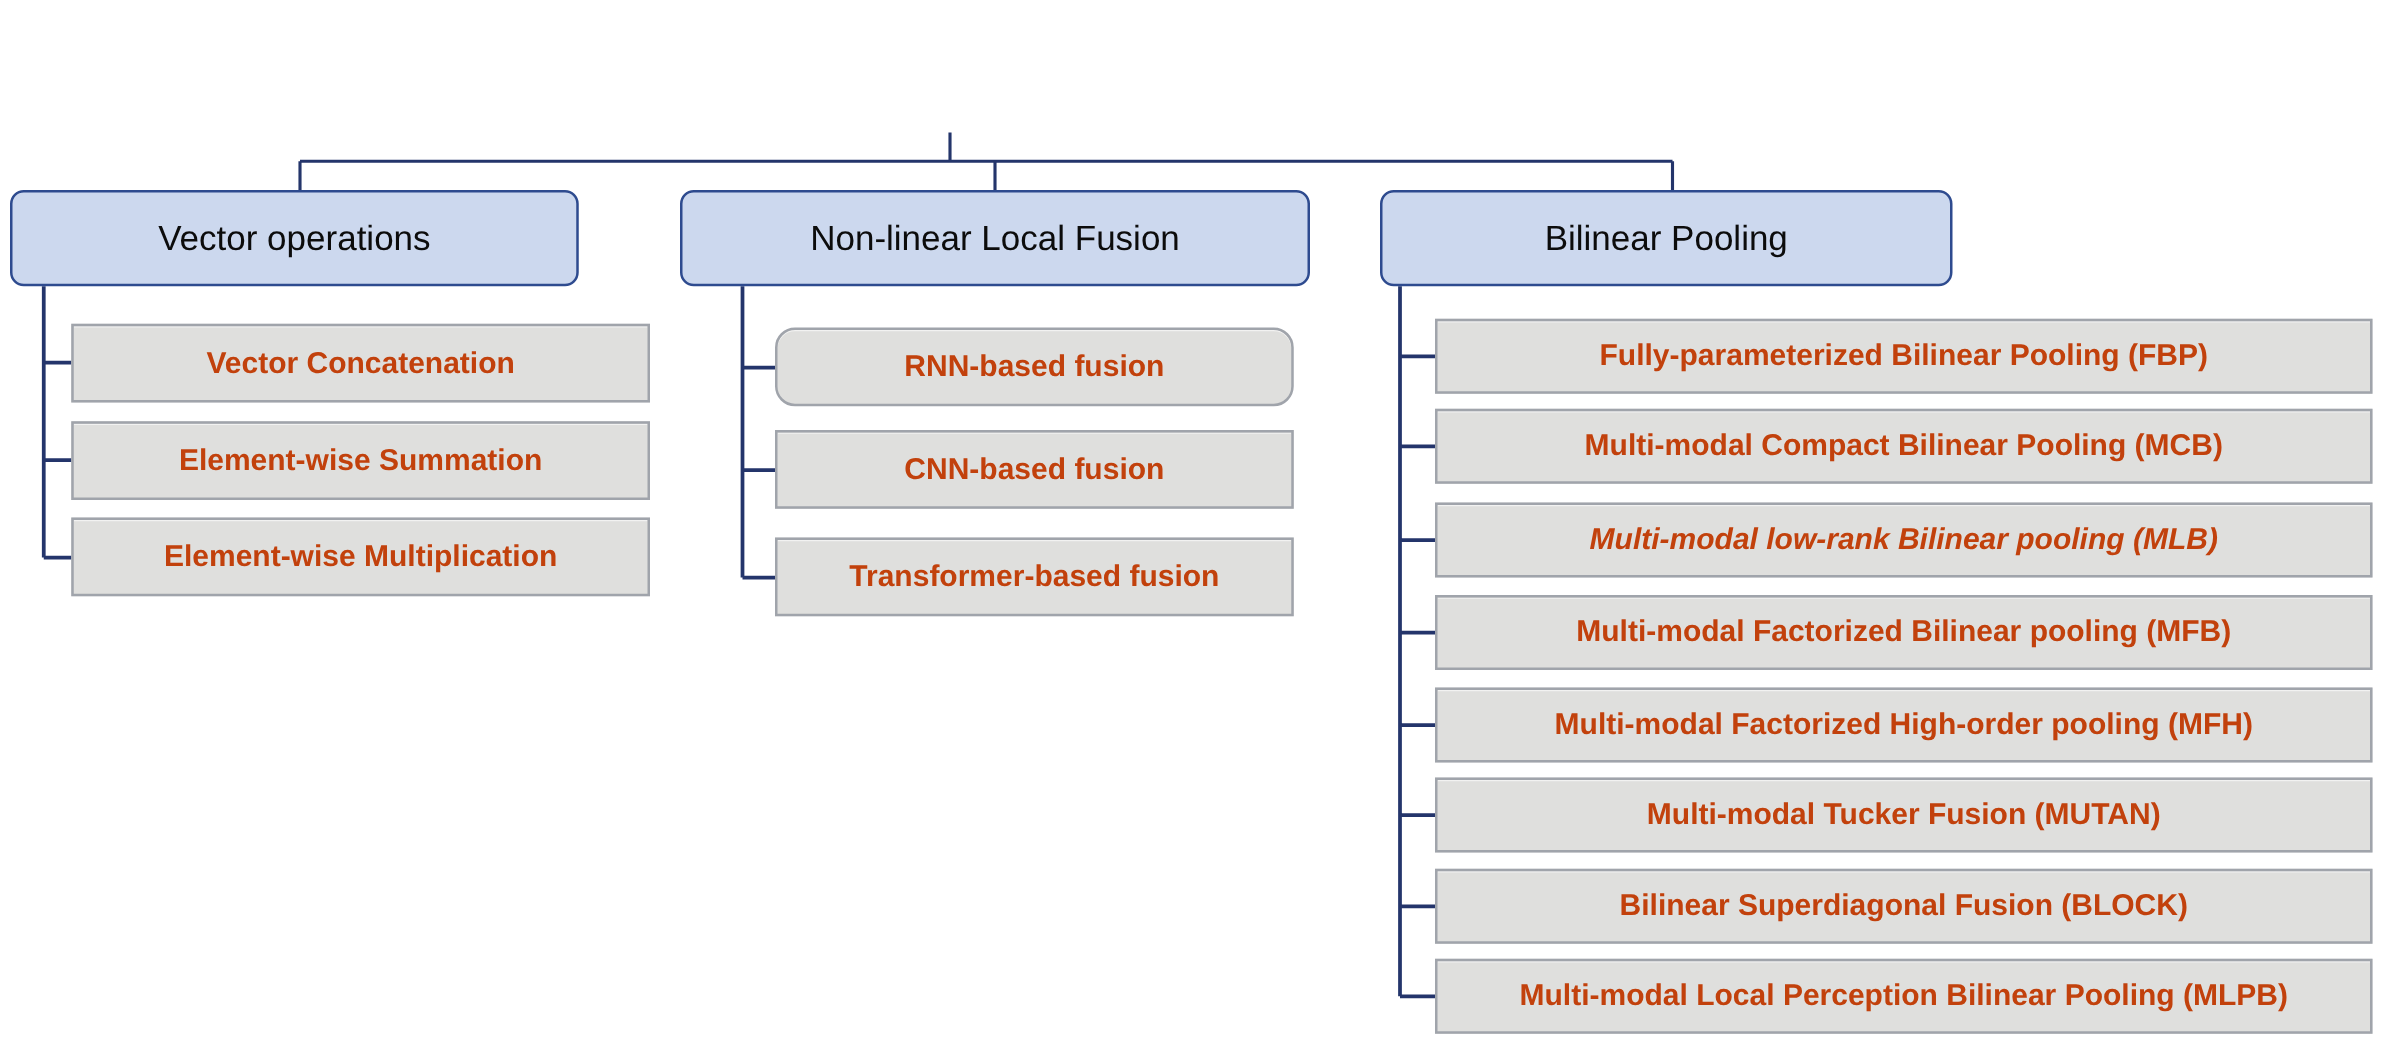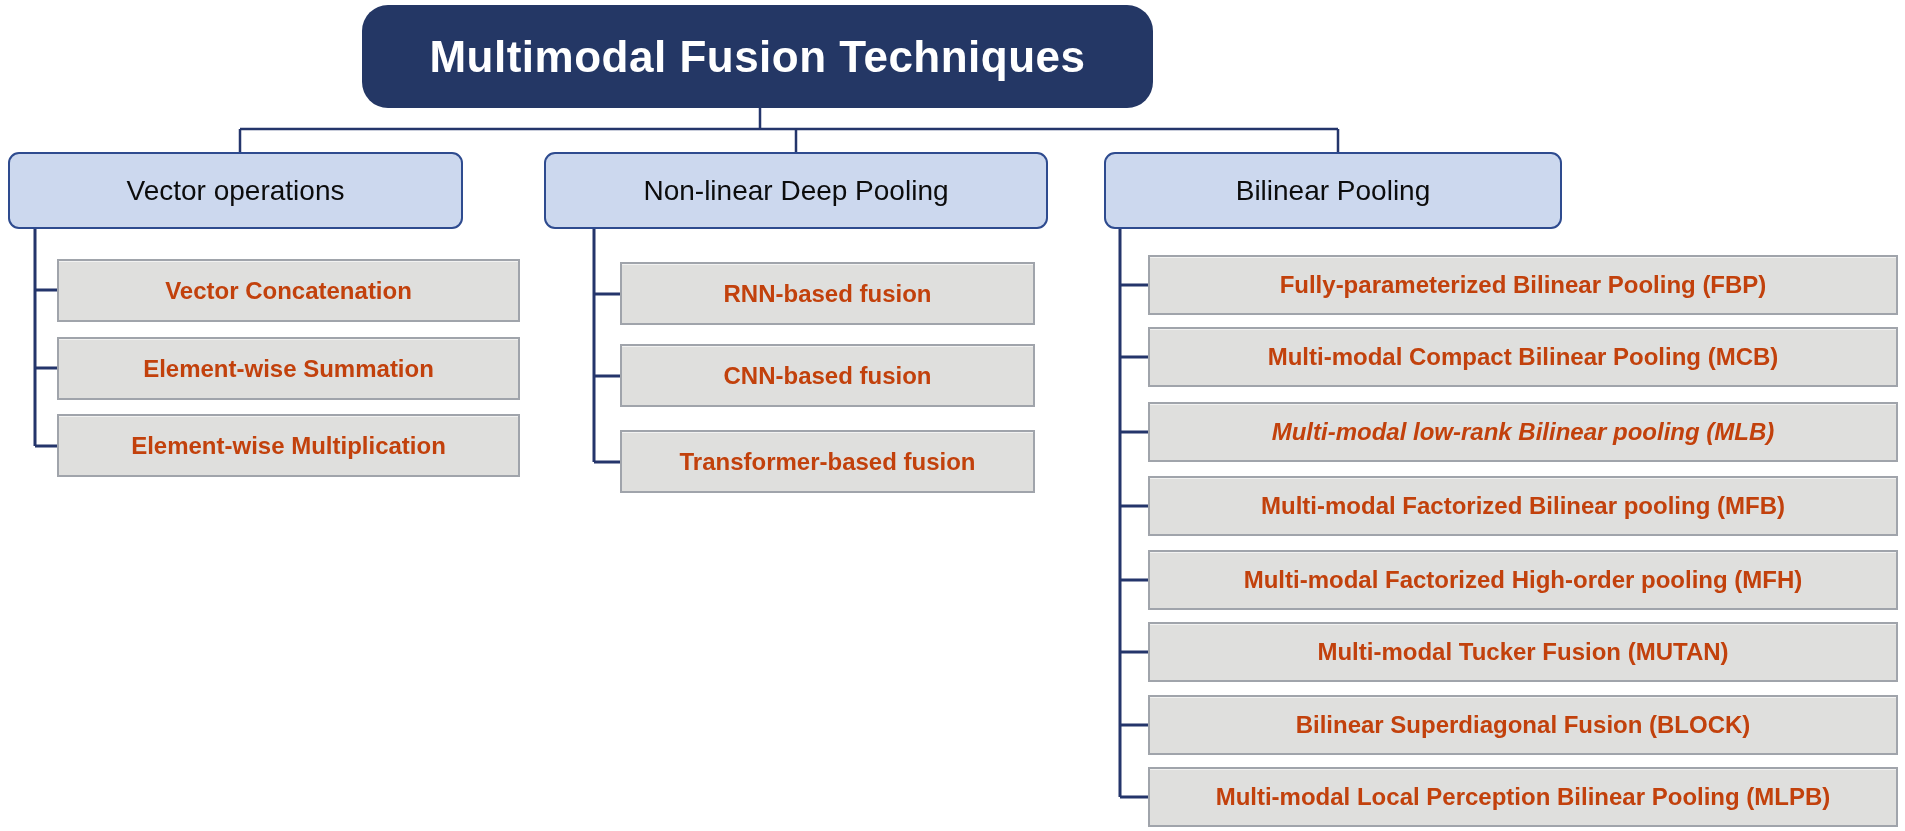--- a/index.html
+++ b/index.html
@@ -79,34 +79,31 @@
 
 <div class="canvas">
 
   <svg class="connectors" viewBox="0 0 1905 831" xmlns="http://www.w3.org/2000/svg">
     <path class="thin" d="M760,106 L760,129 M240,129 L1338,129 M240,129 L240,153 M796,129 L796,153 M1338,129 L1338,153"></path>
     <path class="thick" d="M35,229 L35,446 M35,290 L58,290 M35,368 L58,368 M35,446 L58,446"></path>
     <path class="thick" d="M594,229 L594,462 M594,294 L621,294 M594,376 L621,376 M594,462 L621,462"></path>
     <path class="thick" d="M1120,229 L1120,797 M1120,285 L1149,285 M1120,357 L1149,357 M1120,432 L1149,432 M1120,506 L1149,506 M1120,580 L1149,580 M1120,652 L1149,652 M1120,725 L1149,725 M1120,797 L1149,797"></path>
   </svg>
 
-  <div class="title-box">
-    <span>Multimodal Fusion Techniques</span>
-  </div>
 
   <div class="col-v">
     <div class="hdr" style="left:8px; width:455px;">Vector operations</div>
     <div class="item" style="top:259px;">Vector Concatenation</div>
     <div class="item" style="top:337px;">Element-wise Summation</div>
     <div class="item" style="top:414px;">Element-wise Multiplication</div>
   </div>
 
   <div class="col-n">
-    <div class="hdr" style="left:544px; width:504px;">Non-linear Deep Pooling</div>
-    <div class="item" style="top:262px;">RNN-based fusion</div>
+    <div class="hdr" style="left:544px; width:504px;">Non-linear Local Fusion</div>
+    <div class="item" style="top:262px;border-radius:16px;">RNN-based fusion</div>
     <div class="item" style="top:344px;">CNN-based fusion</div>
     <div class="item" style="top:430px;">Transformer-based fusion</div>
   </div>
 
   <div class="col-b">
     <div class="hdr" style="left:1104px; width:458px;">Bilinear Pooling</div>
     <div class="item" style="top:255px;">Fully-parameterized Bilinear Pooling (FBP)</div>
     <div class="item" style="top:327px;">Multi-modal Compact Bilinear Pooling (MCB)</div>
     <div class="item" style="top:402px;font-style:italic;">Multi-modal low-rank Bilinear pooling (MLB)</div>
     <div class="item" style="top:476px;">Multi-modal Factorized Bilinear pooling (MFB)</div>

